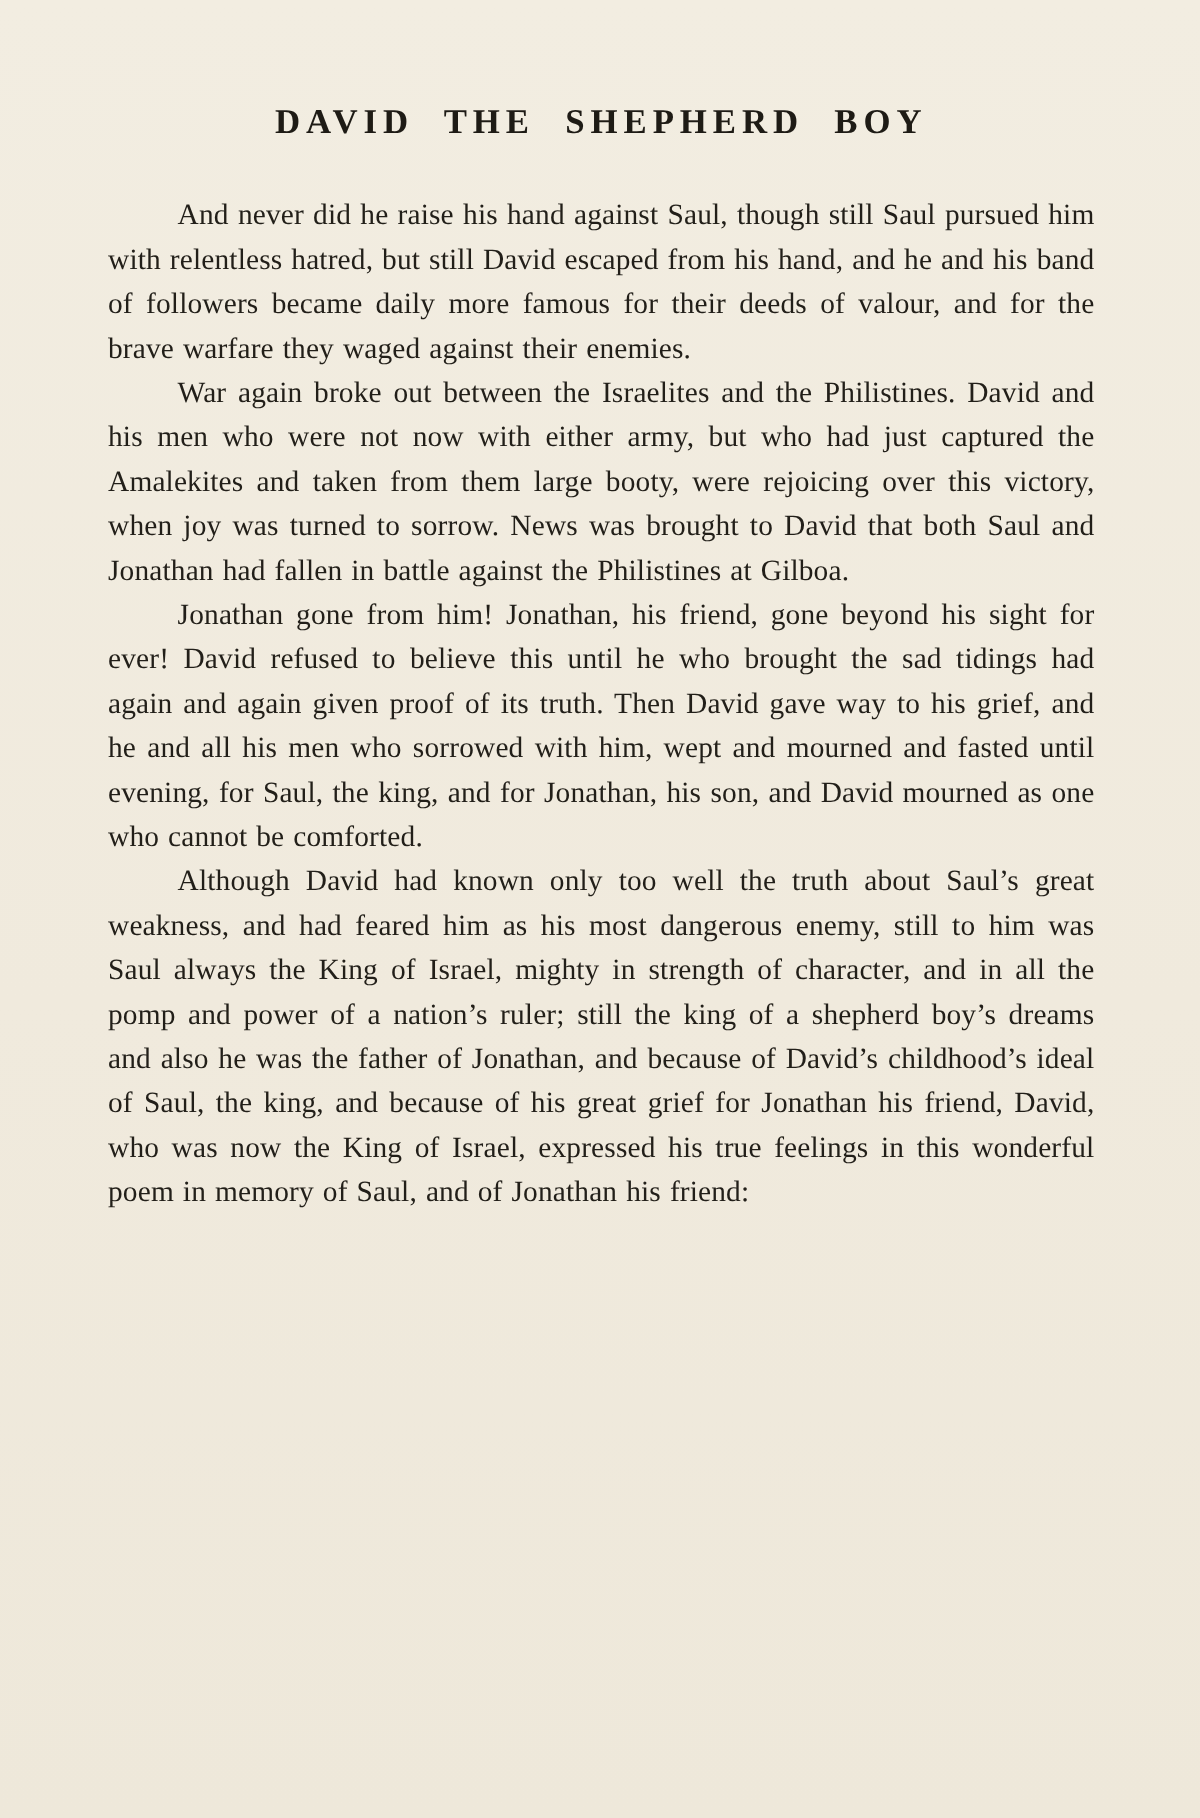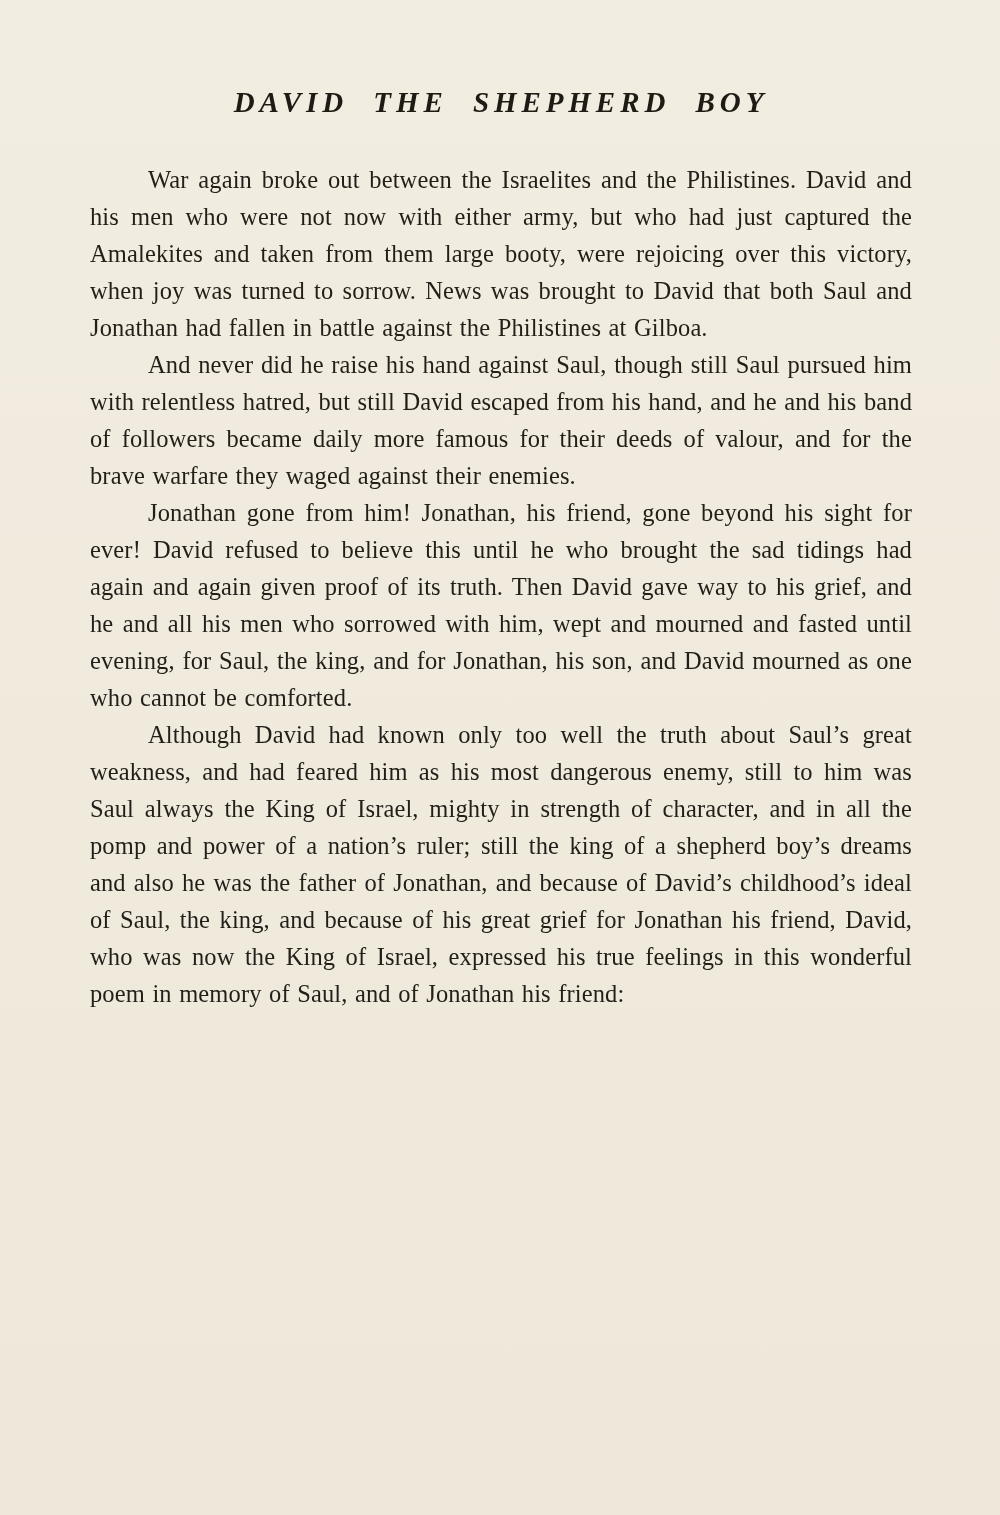--- a/index.html
+++ b/index.html
@@ -20,21 +20,20 @@
     overflow: hidden;
   }
   .page-title {
     margin: 0 0 42px 0;
     text-align: center;
     font-size: 29px;
     font-weight: 700;
     letter-spacing: 0.17em;
     word-spacing: 0.45em;
     color: #1e1b15;
-    font-style: italic;
   }
   .body-text p {
     margin: 0;
     font-size: 24.5px;
     line-height: 37px;
     text-align: justify;
     text-indent: 58px;
     word-spacing: 0.05em;
     letter-spacing: 0.005em;
   }
@@ -48,19 +47,19 @@
     color: #221f19;
   }
 </style>
 </head>
 <body>
 
 <div class="book-page">
   <h1 class="page-title">DAVID THE SHEPHERD BOY</h1>
 
   <div class="body-text">
+    <p>And never did he raise his hand against Saul, though still Saul pursued him with relentless hatred, but still David escaped from his hand, and he and his band of followers became daily more famous for their deeds of valour, and for the brave warfare they waged against their enemies.</p>
     <p>War again broke out between the Israelites and the Philistines. David and his men who were not now with either army, but who had just captured the Amalekites and taken from them large booty, were rejoicing over this victory, when joy was turned to sorrow. News was brought to David that both Saul and Jonathan had fallen in battle against the Philistines at Gilboa.</p>
-    <p>And never did he raise his hand against Saul, though still Saul pursued him with relentless hatred, but still David escaped from his hand, and he and his band of followers became daily more famous for their deeds of valour, and for the brave warfare they waged against their enemies.</p>
     <p>Jonathan gone from him! Jonathan, his friend, gone beyond his sight for ever! David refused to believe this until he who brought the sad tidings had again and again given proof of its truth. Then David gave way to his grief, and he and all his men who sorrowed with him, wept and mourned and fasted until evening, for Saul, the king, and for Jonathan, his son, and David mourned as one who cannot be comforted.</p>
     <p>Although David had known only too well the truth about Saul’s great weakness, and had feared him as his most dangerous enemy, still to him was Saul always the King of Israel, mighty in strength of character, and in all the pomp and power of a nation’s ruler; still the king of a shepherd boy’s dreams and also he was the father of Jonathan, and because of David’s childhood’s ideal of Saul, the king, and because of his great grief for Jonathan his friend, David, who was now the King of Israel, expressed his true feelings in this wonderful poem in memory of Saul, and of Jonathan his friend:</p>
   </div>
 
 </div>
 
 </body></html>

